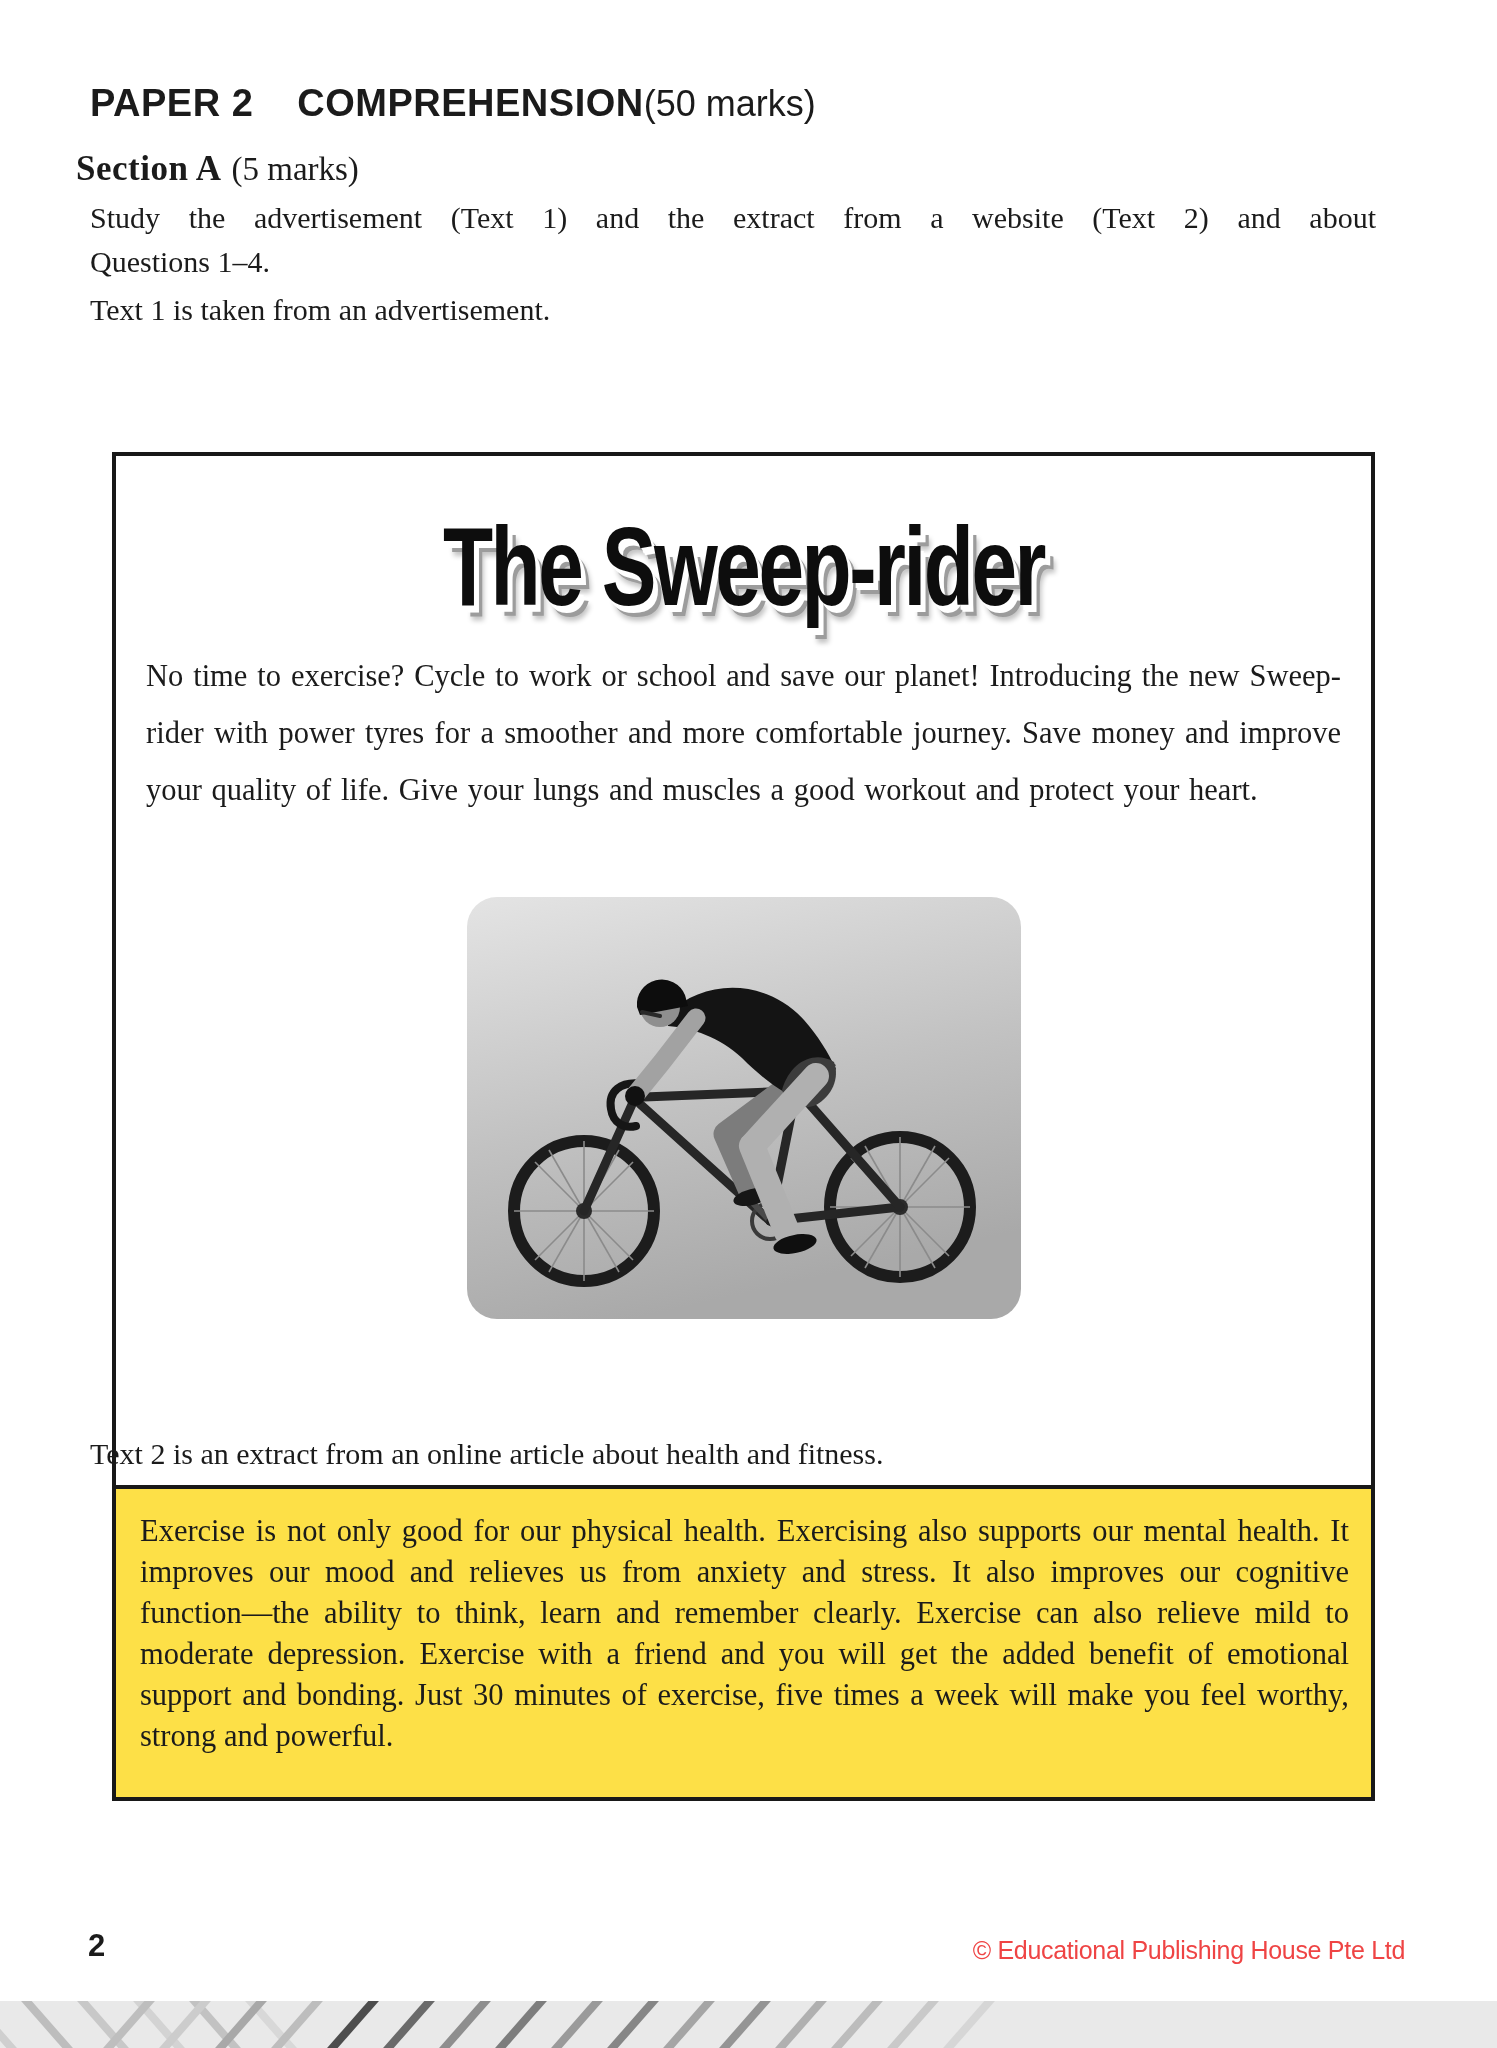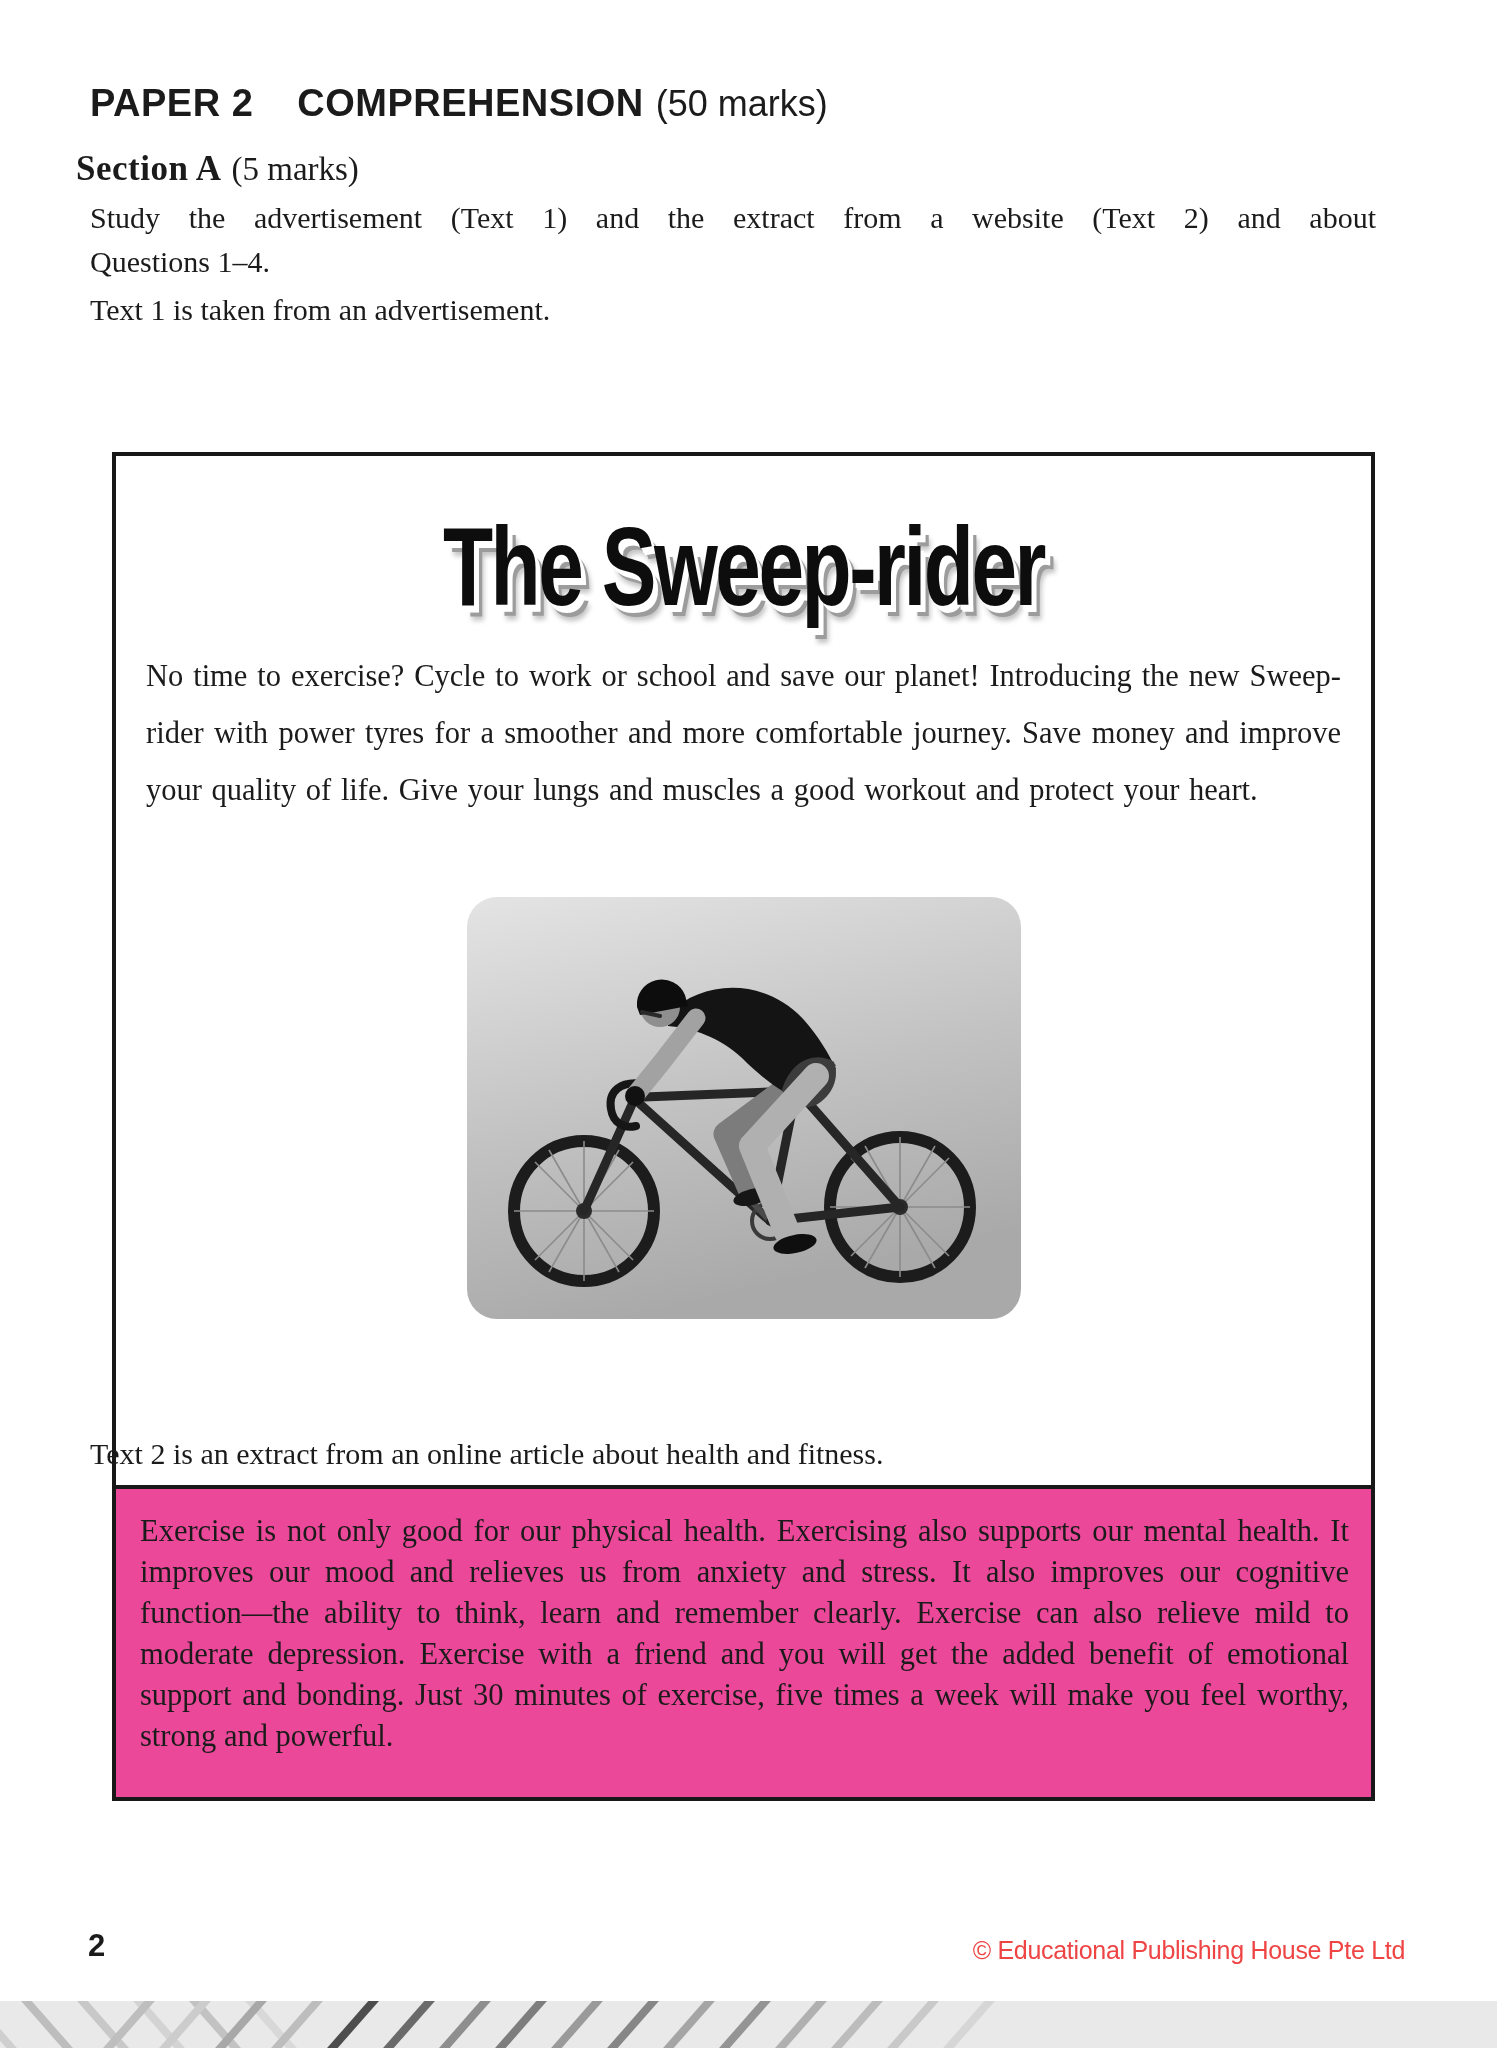--- a/index.html
+++ b/index.html
@@ -12,21 +12,21 @@
     font-family:"Liberation Serif", serif;
   }
   
   .hdr{
     position:absolute;left:90px;top:82px;
     font-family:"Liberation Sans", sans-serif;
     font-size:38px;font-weight:bold;letter-spacing:.5px;
     white-space:nowrap;
   }
   .hdr .gap{margin-left:44px;}
-  .hdr .marks{font-weight:normal;font-size:36px;letter-spacing:0;margin-left:12px;}
+  .hdr .marks{font-weight:normal;font-size:36px;letter-spacing:0;}
   .sect{
     position:absolute;left:76px;top:137px;
     font-family:Liberation Serif, serif;
     font-size:35px;font-weight:bold;letter-spacing:.5px;
     white-space:nowrap;
     margin-top:12px;
   }
   .sect .marks{font-weight:normal;font-size:33px;letter-spacing:0;margin-left:10px;}
 
   
@@ -57,21 +57,21 @@
   }
   .ad-body{
     position:absolute;top:192px;left:30px;right:30px;
     font-size:30.5px;line-height:57px;text-align:justify;word-spacing:2px;
   }
   .ad-img{position:absolute;top:438px;left:50%;transform:translateX(-50%);line-height:0;}
 
   
   .t2-box{
     position:absolute;left:112px;top:1485px;width:1263px;height:316px;
-    border:4px solid #181818;box-sizing:border-box;background:#ec4899;
+    border:4px solid #181818;box-sizing:border-box;background:#fde047;
   }
   .t2-body{
     position:absolute;top:22px;left:24px;right:22px;
     font-size:30.5px;line-height:41px;text-align:justify;
   }
 
   
   .pg-num{
     position:absolute;left:88px;top:1928px;
     font-family:"Liberation Sans", sans-serif;font-size:31px;font-weight:bold;

